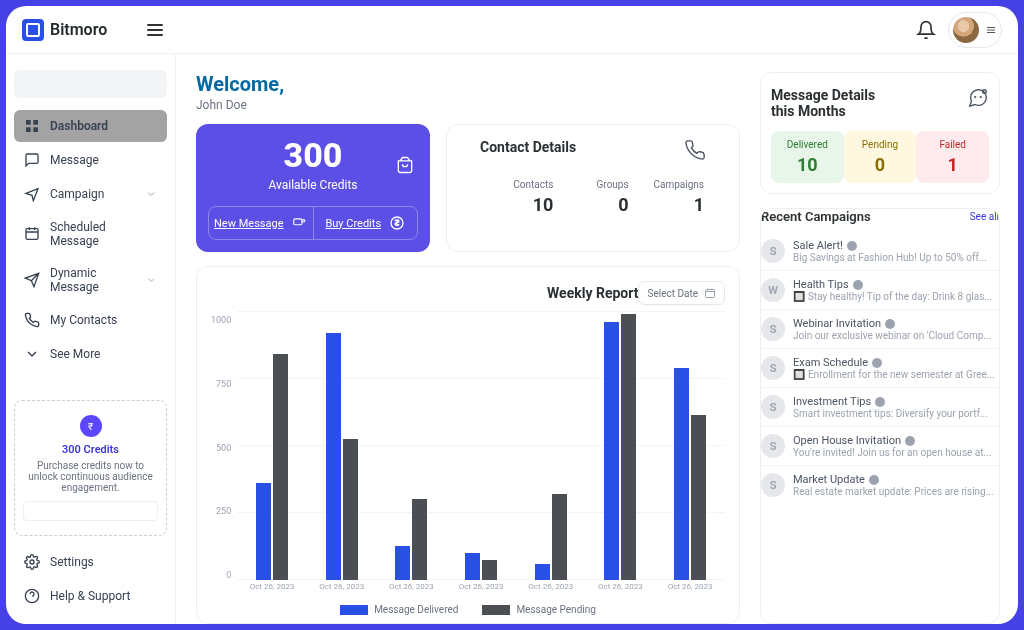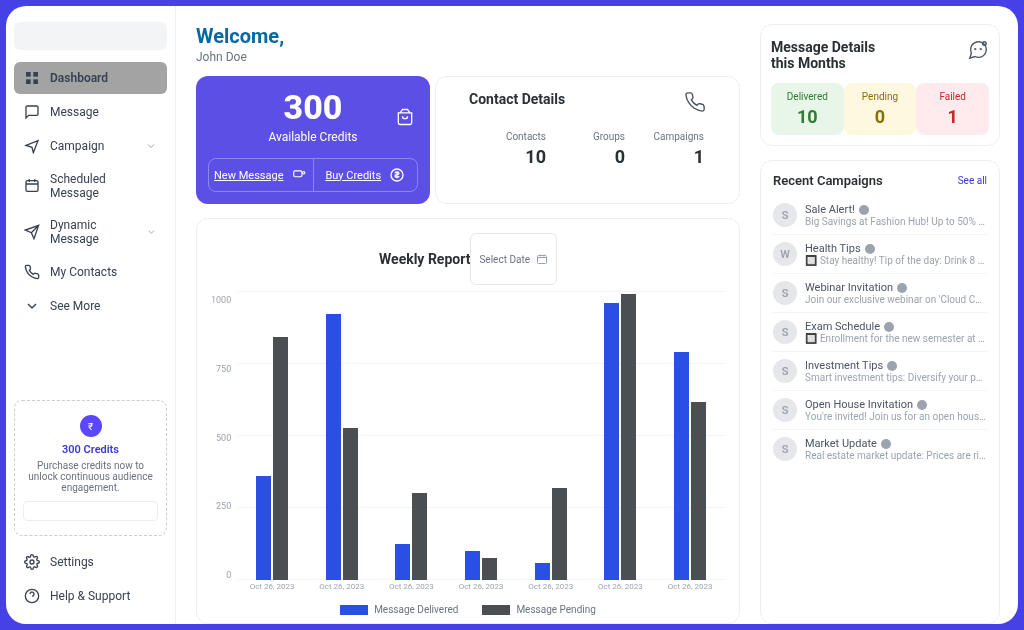--- a/index.html
+++ b/index.html
@@ -27,21 +27,21 @@
 .credits-promo{margin-top:auto;border:1px dashed #c9cdd4;border-radius:8px;padding:14px 8px;text-align:center;font-size:10px;color:#6b7280}
 .credits-badge{width:22px;height:22px;border-radius:50%;background:#5b47ff;margin:0 auto 6px;display:flex;align-items:center;justify-content:center;color:#fff;font-size:10px}
 .credits-promo .ct{color:#3a37d6;font-weight:600;font-size:11px;margin-bottom:4px}
 .credits-promo .cb{height:20px;background:#fff;border:1px solid #eee;border-radius:4px;margin-top:8px}
 .bottom-nav{margin-top:10px;display:flex;flex-direction:column;gap:2px}
 .main{flex:1;padding:18px 18px 0 20px;display:flex;gap:20px;overflow:hidden}
 .col-l{flex:1;min-width:0;display:flex;flex-direction:column}
 .col-r{width:240px;display:flex;flex-direction:column;min-width:0}
 .welcome h1{font-size:20px;font-weight:700;color:#0369a1}
 .welcome p{font-size:12px;color:#6b7280;margin-top:2px}
-.row1{display:flex;gap:5px;margin-top:12px}
+.row1{display:flex;gap:16px;margin-top:12px}
 .card{border:1px solid #eceef0;border-radius:12px;padding:14px 33px}
 .credits-card{background:#5c4fe6;color:#fff;border:none;width:234px;display:flex;flex-direction:column;align-items:center;padding:14px 12px 12px}
 .credits-num{font-size:34px;font-weight:800;line-height:1}
 .credits-lbl{font-size:12px;margin-top:6px}
 .cc-row{display:flex;align-items:center;justify-content:space-between;width:100%}
 .cc-ico{width:26px;height:20px}
 .cc-btns{display:flex;border:1px solid #8f85ee;border-radius:8px;margin-top:14px;width:100%}
 .cc-btn{flex:1;display:flex;align-items:center;justify-content:center;gap:8px;padding:8px 4px;font-size:11px;text-decoration:underline;cursor:pointer;color:#fff}
 .cc-btn:first-child{border-right:1px solid #8f85ee}
 .contact-card{flex:1}
@@ -56,54 +56,79 @@
 .msg-stat{flex:1;text-align:center;padding:8px 2px;border-radius:8px}
 .msg-stat .l{font-size:10px;margin-bottom:4px}
 .msg-stat .v{font-size:18px;font-weight:700}
 .msg-stat.delivered{background:#e8f5e9;color:#2e7d32}
 .msg-stat.delivered .l{color:#2e7d32}
 .msg-stat.pending{background:#fff8e1;color:#8a7000}
 .msg-stat.pending .l{color:#8a7000}
 .msg-stat.failed{background:#ffebee;color:#c62828}
 .msg-stat.failed .l{color:#c62828}
 .report{margin-top:14px;border:1px solid #eceef0;border-radius:12px;padding:14px 14px 8px;flex:1;display:flex;flex-direction:column;min-height:0}
-.report-head{display:flex;justify-content:center;align-items:center;margin-bottom:6px}
+.report-head{display:flex;justify-content:flex-end;align-items:center;margin-bottom:6px}
 .report-head h3{font-size:14px;font-weight:700;color:#2b3033}
-.date-btn{border:1px solid #e5e7eb;border-radius:6px;padding:19px 8px;font-size:10px;color:#6b7280;display:flex;align-items:center;gap:6px;cursor:pointer}
+.date-btn{border:1px solid #e5e7eb;border-radius:6px;padding:5px 8px;font-size:10px;color:#6b7280;display:flex;align-items:center;gap:6px;cursor:pointer}
 .chart{flex:1;display:flex;min-height:0}
 .yaxis{display:flex;flex-direction:column;justify-content:space-between;padding:4px 6px 18px 0;font-size:9px;color:#9ca3af;text-align:right}
 .plot{flex:1;position:relative}
 .grid{position:absolute;inset:0 0 18px 0;display:flex;flex-direction:column;justify-content:space-between}
 .grid div{border-top:1px solid #f3f4f6;height:0}
 .bars{position:absolute;left:0;right:0;bottom:18px;top:0;display:flex;align-items:flex-end;justify-content:space-around}
 .bg{display:flex;gap:2px;align-items:flex-end;height:100%;width:8%;max-width:32px}
 .bar{width:50%}
 .bar.a{background:#2a4fe5}
 .bar.b{background:#4b4f54}
 .xaxis{position:absolute;left:0;right:0;bottom:0;height:16px;display:flex;justify-content:space-around;font-size:8px;color:#9ca3af}
 .legend{display:flex;justify-content:center;gap:24px;font-size:10px;color:#6b7280;margin-top:6px}
 .legend span{display:flex;align-items:center;gap:6px}
 .legend i{width:28px;height:10px;display:inline-block}
-.campaigns{margin-top:14px;border:1px solid #eceef0;border-radius:12px;padding:12px;flex:1;min-height:0;overflow:hidden}
+.campaigns{margin-top:14px;border:1px solid #eceef0;border-radius:12px;flex:1;min-height:0;overflow:hidden}
 .camp-head{display:flex;justify-content:space-between;align-items:center;margin-bottom:8px}
 .camp-head h3{font-size:13px;font-weight:600;color:#2b3033}
 .seeall{font-size:10px;color:#3a37d6;cursor:pointer}
 .camp-item{display:flex;gap:8px;padding:7px 0;border-top:1px solid #f3f4f6}
 .camp-item:first-of-type{border-top:none}
 .camp-av{width:24px;height:24px;border-radius:50%;background:#e5e7eb;color:#9ca3af;display:flex;align-items:center;justify-content:center;font-size:11px;font-weight:600;flex-shrink:0}
 .camp-txt{min-width:0;flex:1}
 .camp-title{font-size:11px;color:#4b5563;display:flex;align-items:center;gap:4px}
 .camp-sub{font-size:10px;color:#9ca3af;white-space:nowrap;overflow:hidden;text-overflow:ellipsis}
 .dot{width:10px;height:10px;border-radius:50%;background:#9ca3af;flex-shrink:0}
 svg{display:block}
 </style>
 </head>
 <body>
 
 <div class="app">
+  <div class="topbar">
+    <div class="tb-left">
+      <div class="logo">
+        <span class="logo-mark"></span>
+        <span>Bitmoro</span>
+      </div>
+      <div class="hamburger">
+          <span></span>
+          <span></span>
+          <span></span>
+        </div>
+    </div>
+    <div class="tb-right">
+      <svg class="bell" viewBox="0 0 24 24" fill="none" stroke="#333" stroke-width="2">
+          <path d="M18 8a6 6 0 10-12 0c0 7-3 9-3 9h18s-3-2-3-9"></path>
+          <path d="M13.7 21a2 2 0 01-3.4 0"></path>
+        </svg>
+      <div class="avatar-wrap">
+        <div class="avatar"></div>
+        <svg width="12" height="12" viewBox="0 0 24 24" fill="none" stroke="#555" stroke-width="2">
+            <path d="M4 7h16M4 12h16M4 17h16"></path>
+          </svg>
+      </div>
+    </div>
+  </div>
 
   <div class="body">
     <aside class="sidebar">
       <div class="org-pill"></div>
       <nav class="nav" id="nav">
           <div class="nav-item active">
             <span class="ico">
               <svg viewBox="0 0 24 24" fill="#374151">
                 <rect x="3" y="3" width="7" height="7"></rect>
                 <rect x="14" y="3" width="7" height="7"></rect>

